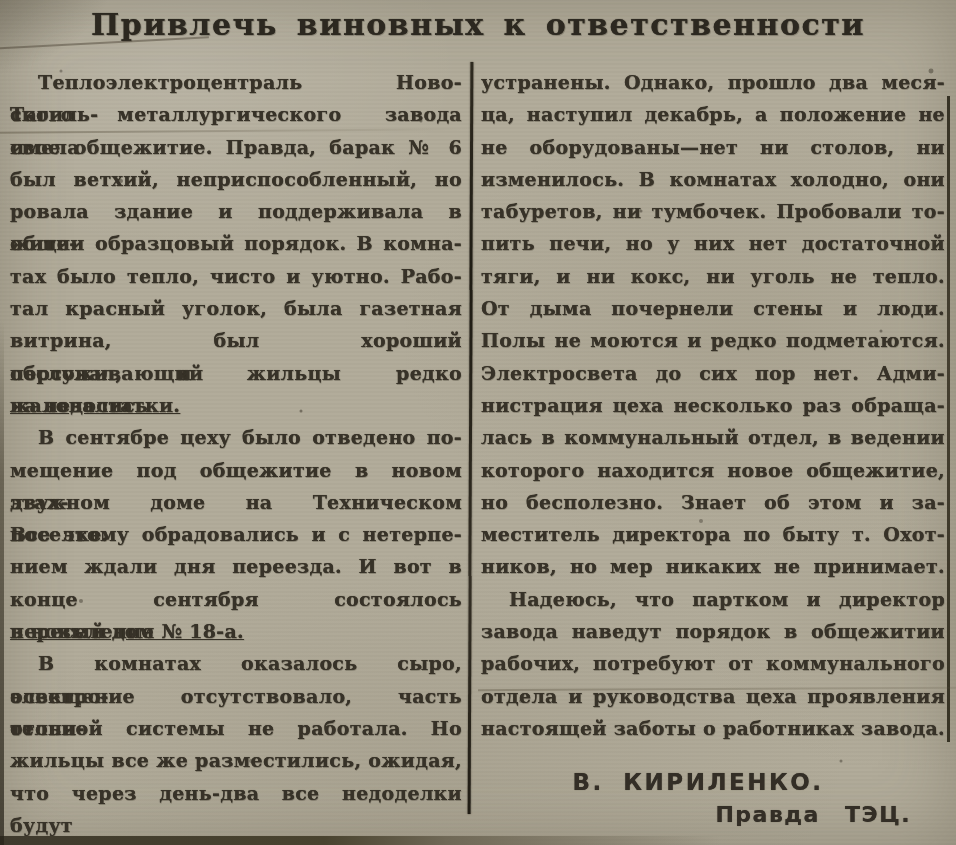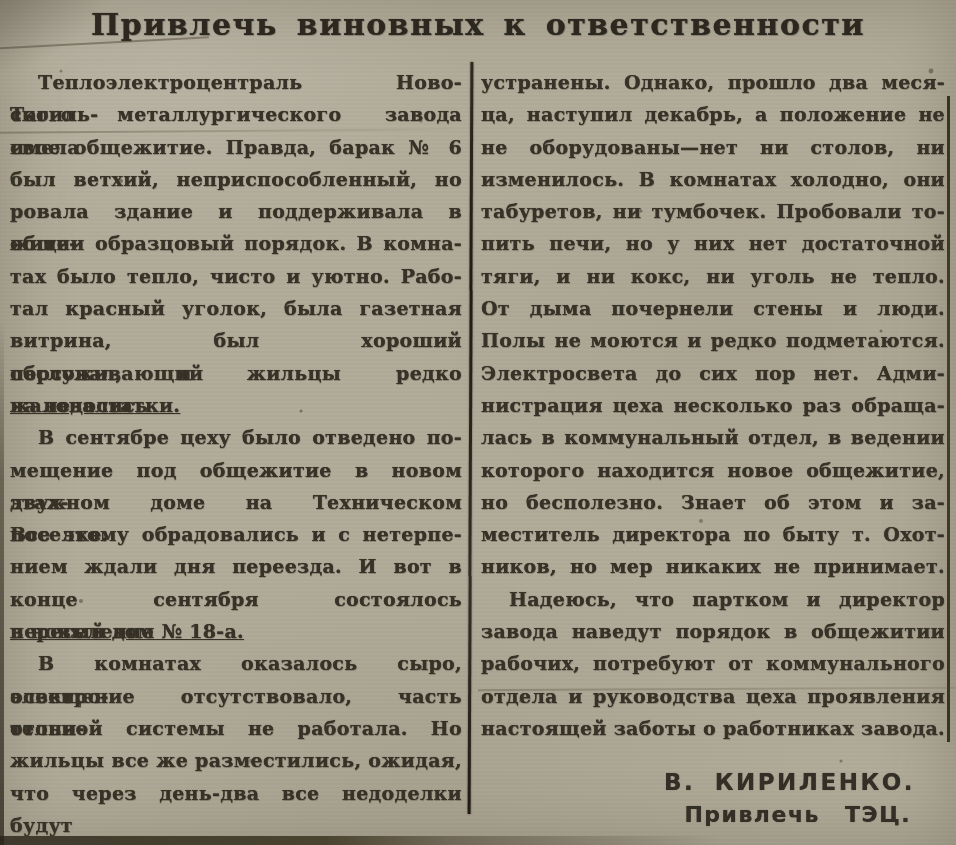--- a/index.html
+++ b/index.html
@@ -48,20 +48,21 @@
   }
   .line.indent { text-indent:28px; }
   .line.end    { text-align-last:left;text-decoration:underline; }
 
   .signature { margin-top:22px; text-align:right; padding-right:30px; }
   .sig-name {
     font:700 23px/33px "DejaVu Sans", sans-serif;
     letter-spacing:2.5px; word-spacing:9px;
     color:#332e26;
     text-shadow:0 0 0.8px rgba(45,40,30,0.8);
+    text-align:center;
   }
   .sig-role {
     font:700 22px/32px "DejaVu Sans", sans-serif;
     letter-spacing:1.5px; word-spacing:16px;
     color:#332e26; padding-right:4px;
     text-shadow:0 0 0.8px rgba(45,40,30,0.8);
   }
 
   
   .divider {
@@ -174,21 +175,21 @@
         <div class="line">меститель директора по быту т. Охот-</div>
         <div class="line">ников, но мер никаких не принимает.</div>
         <div class="line indent">Надеюсь, что партком и директор</div>
         <div class="line">завода наведут порядок в общежитии</div>
         <div class="line">рабочих, потребуют от коммунального</div>
         <div class="line">отдела и руководства цеха проявления</div>
         <div class="line">настоящей заботы о работниках завода.</div>
       </div>
     <div class="signature">
       <div class="sig-name">В. КИРИЛЕНКО.</div>
-      <div class="sig-role">Привлечь ТЭЦ.</div>
+      <div class="sig-role">Правда ТЭЦ.</div>
     </div>
   </div>
 
   <div class="right-border"></div>
   <div class="bottom-band"></div>
   <div class="left-edge"></div>
   <div class="crease-top"></div>
   <div class="crease-right"></div>
   <div class="crease-corner"></div>
   <div class="corner-shade"></div>

